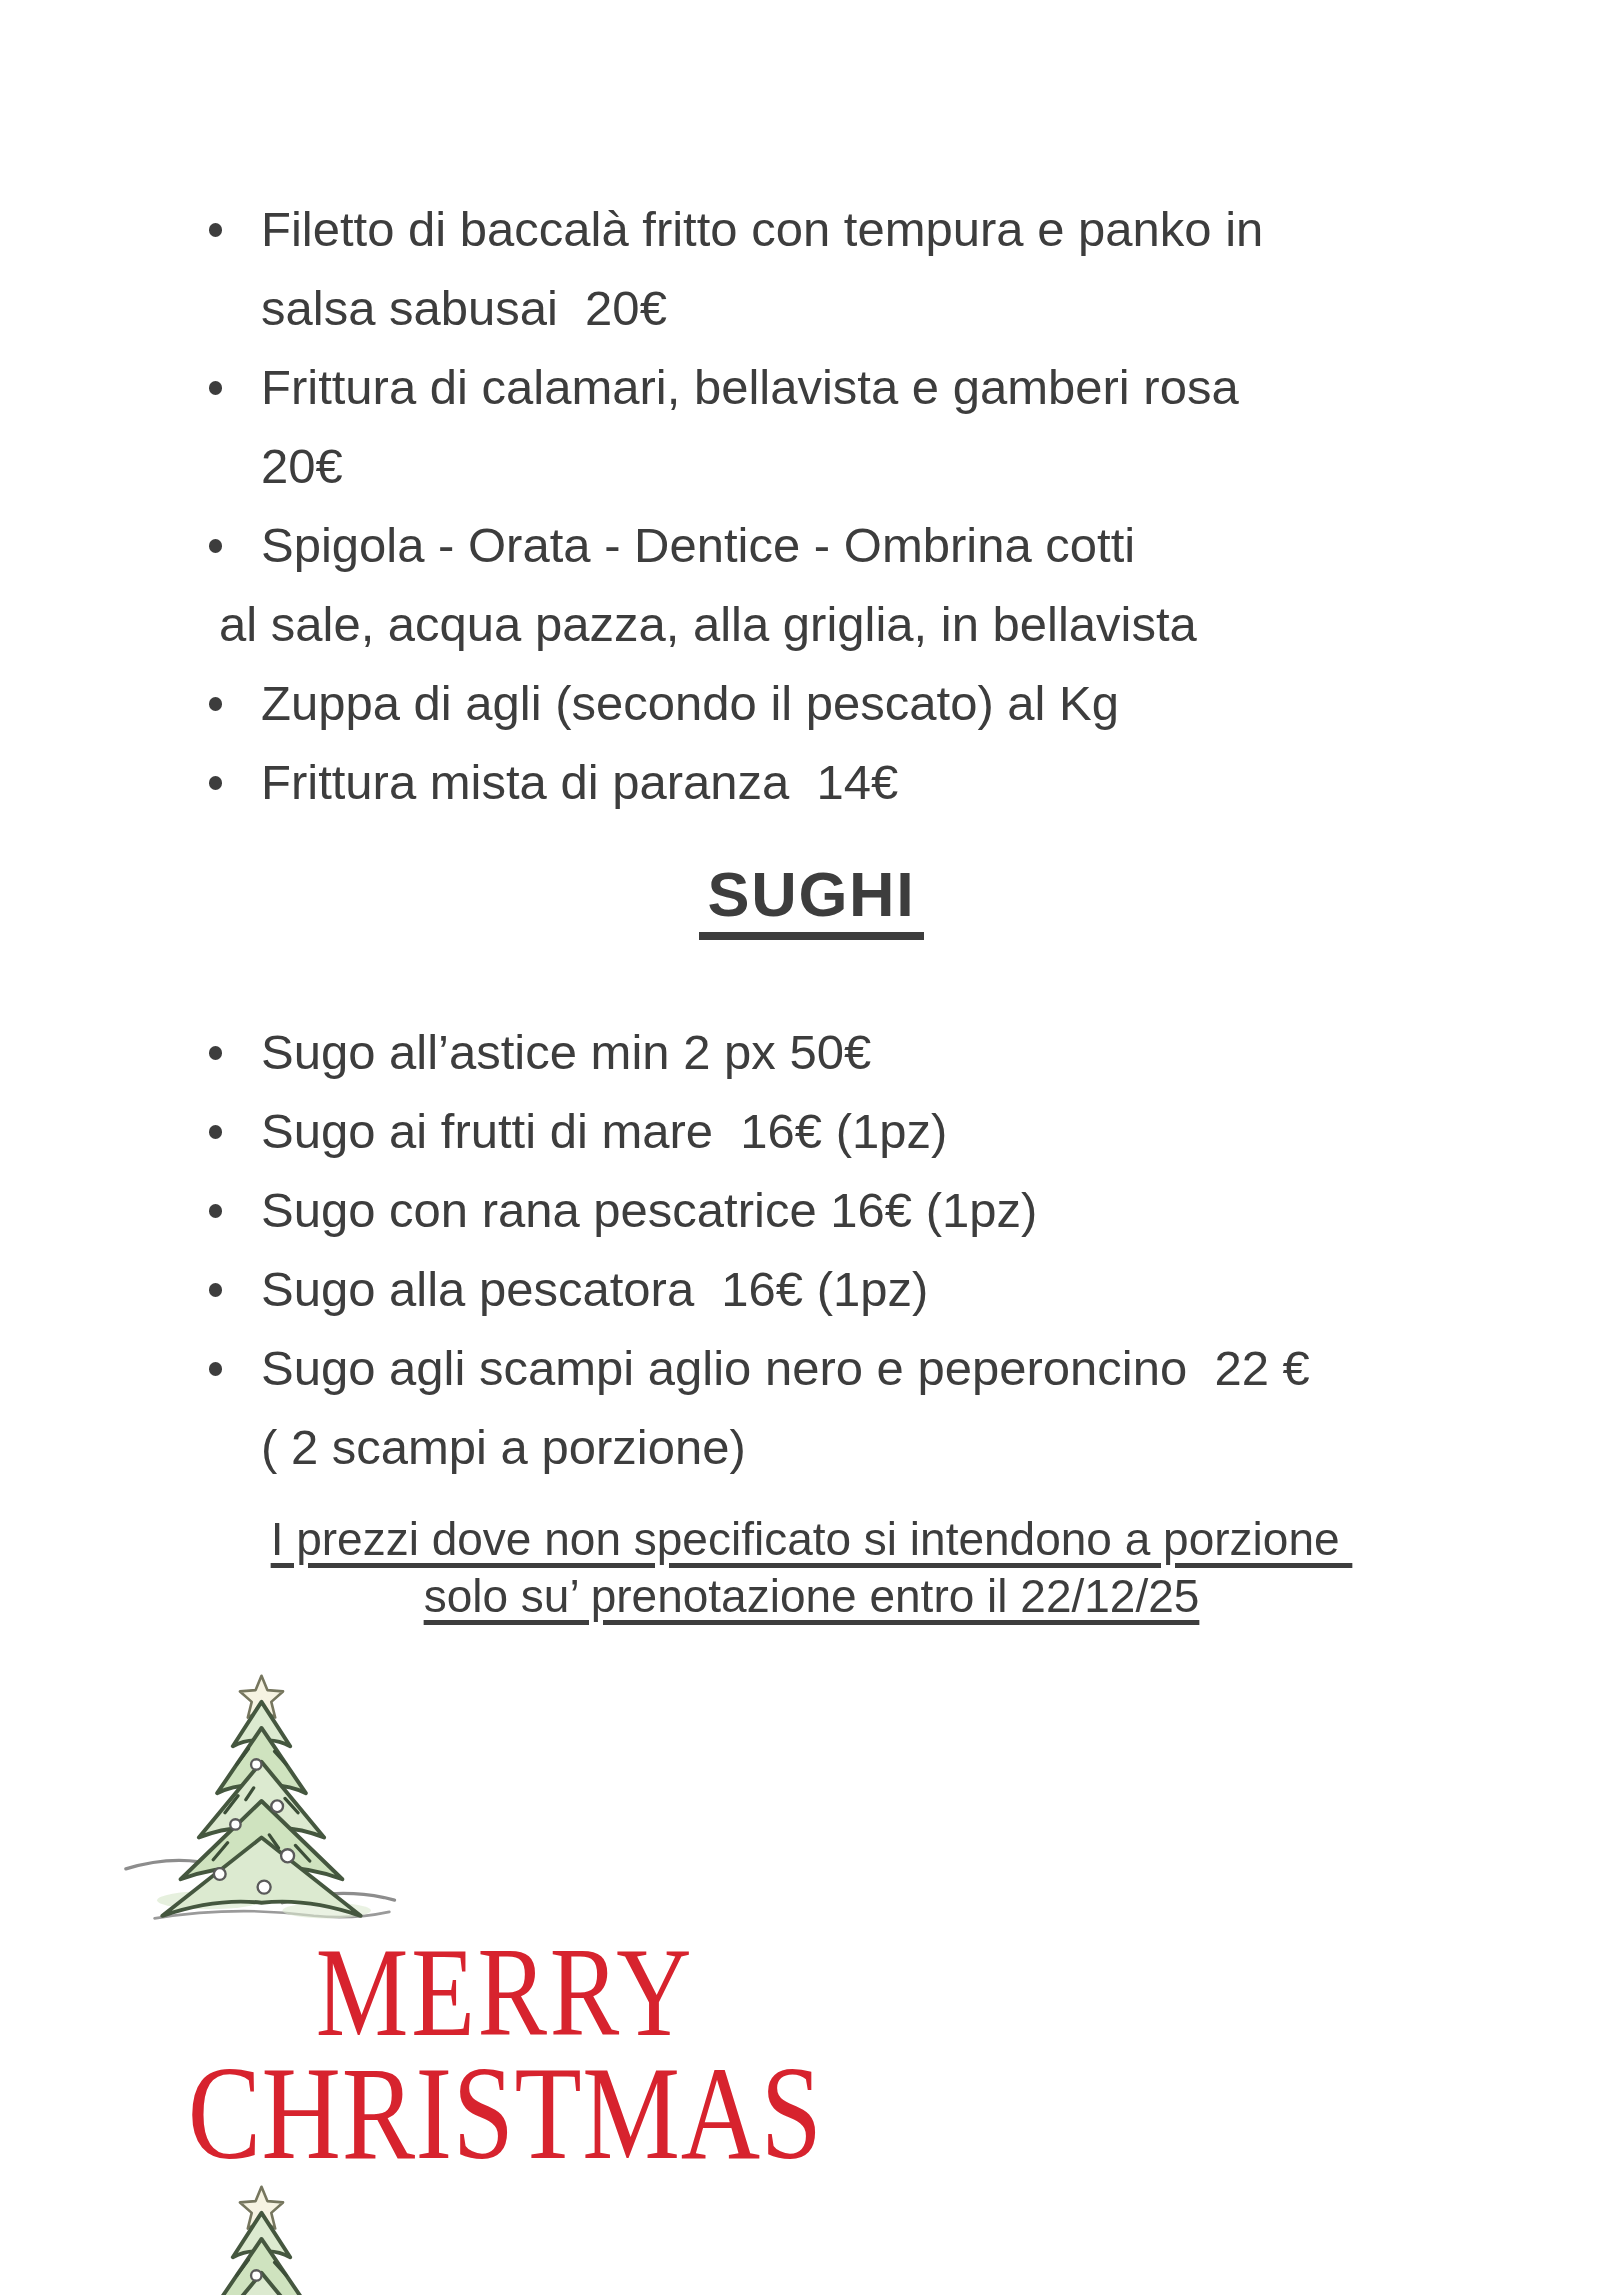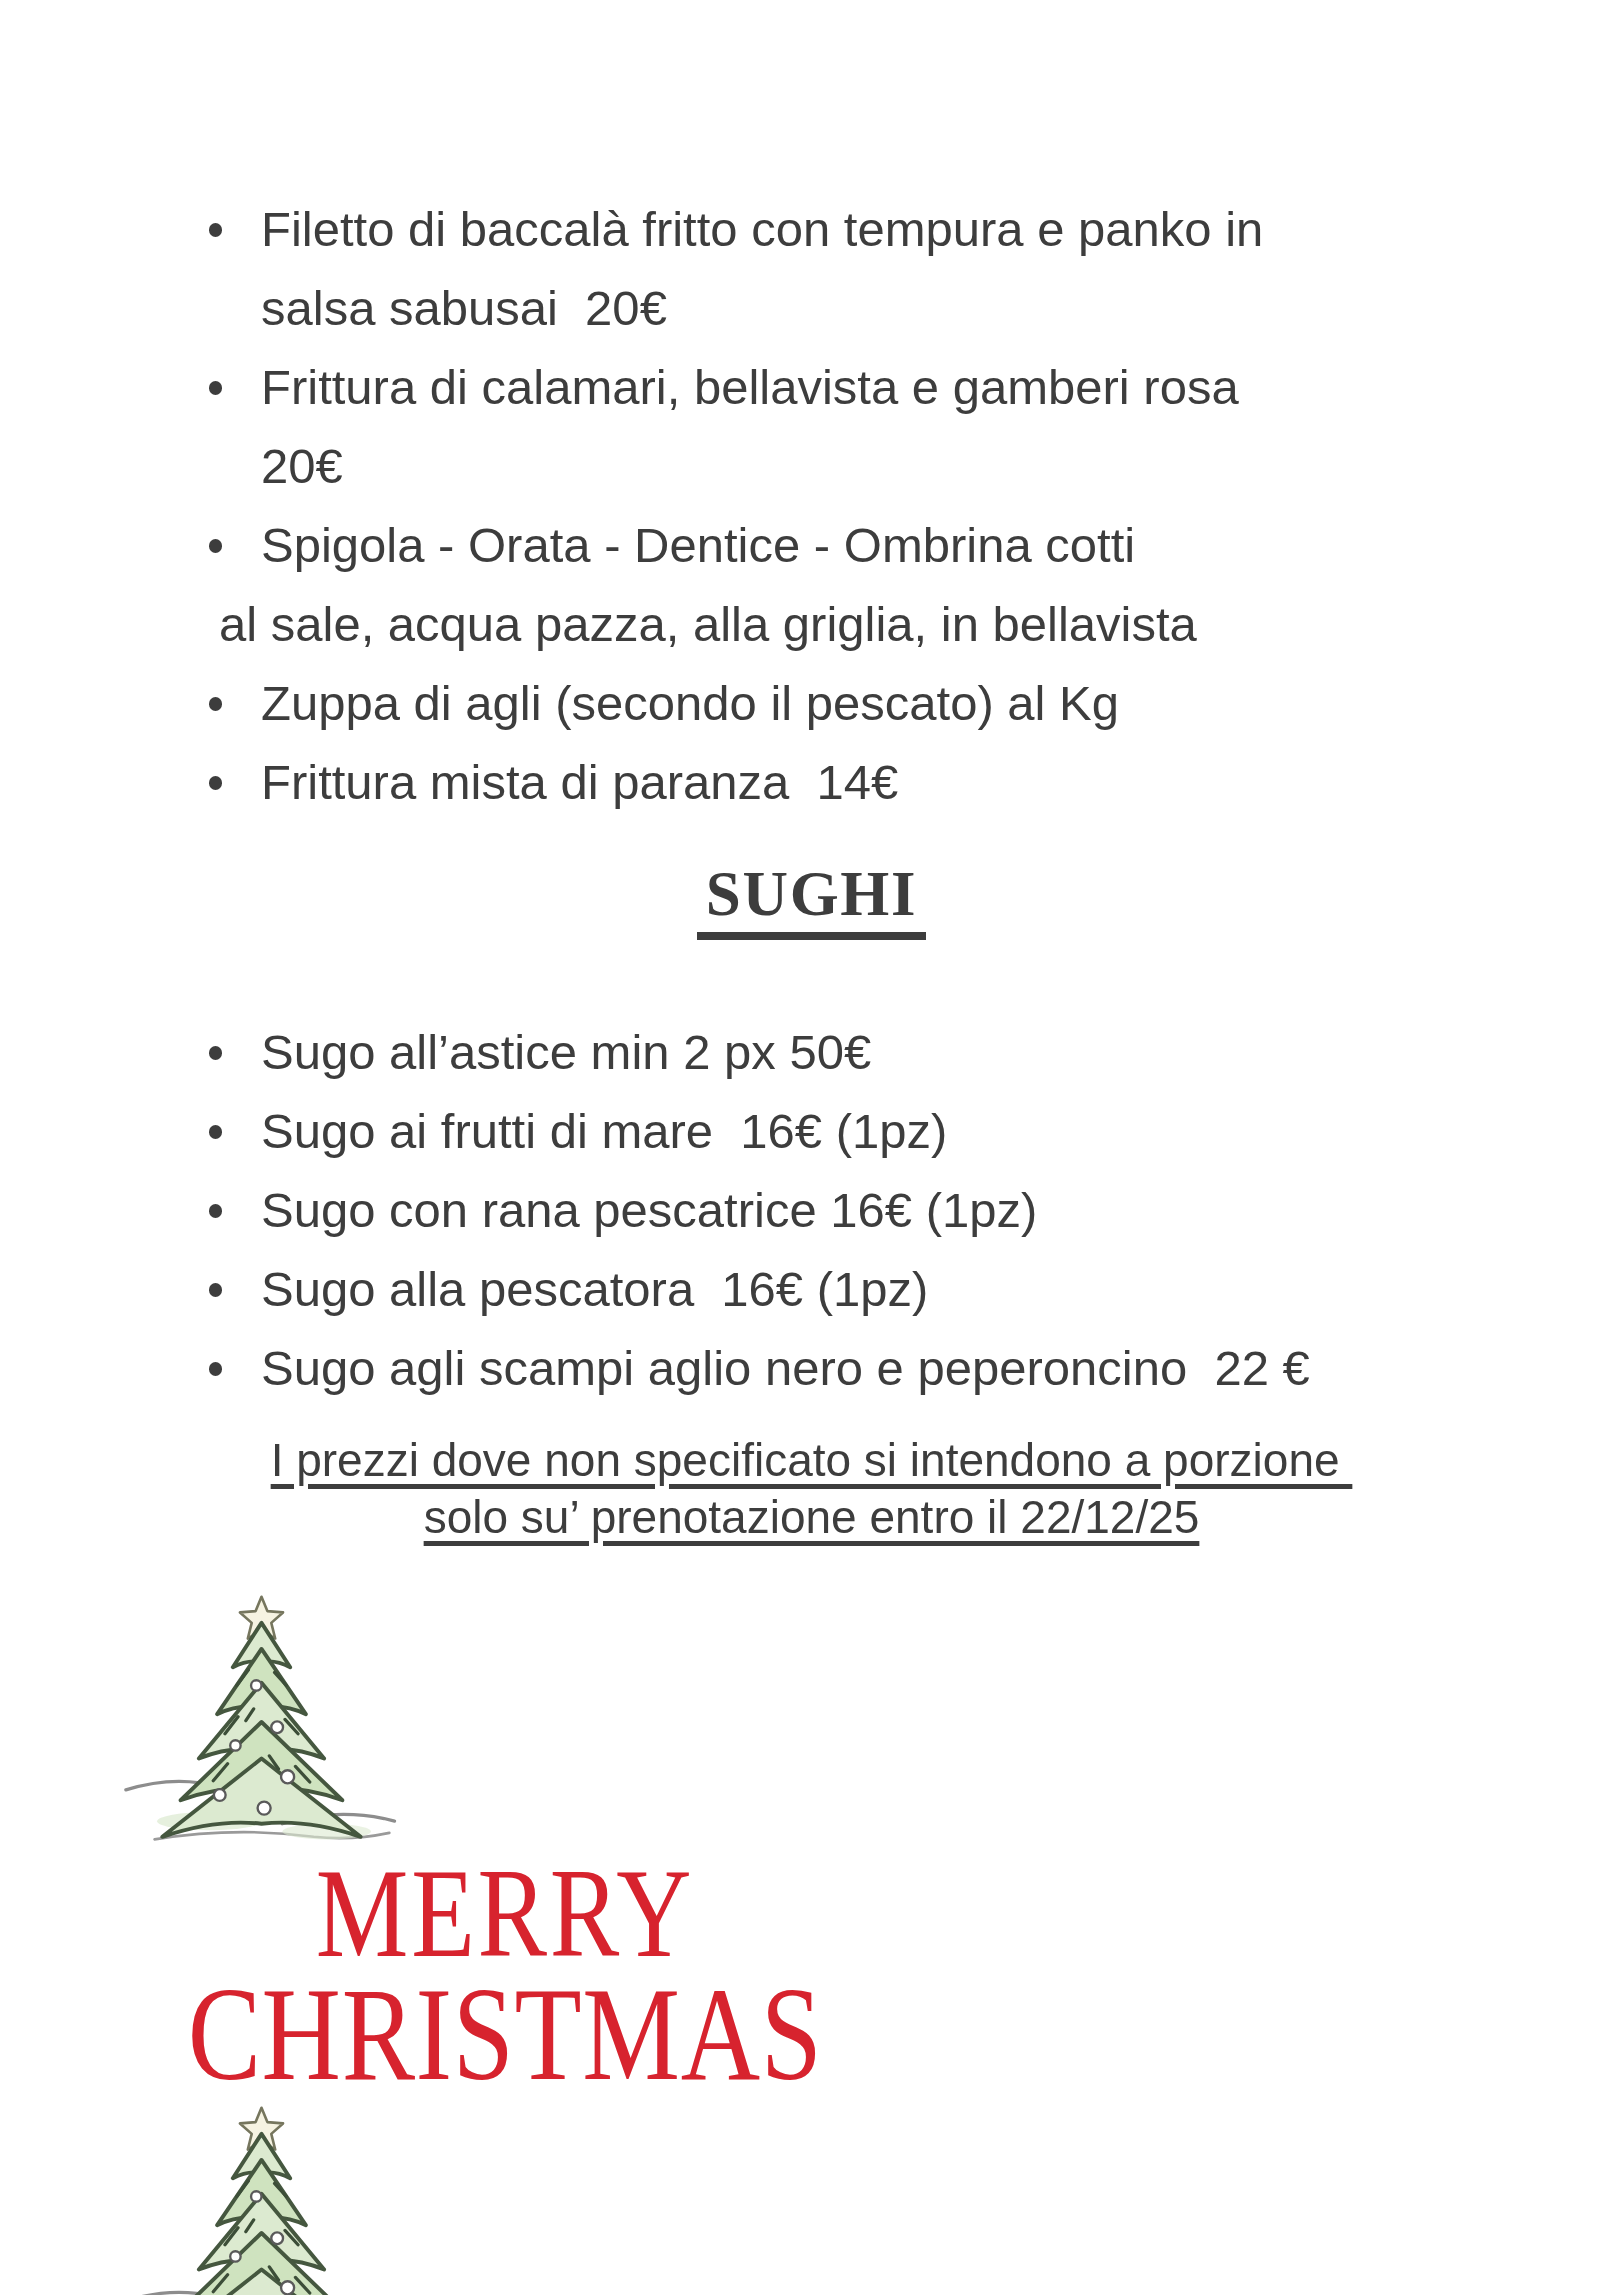--- a/index.html
+++ b/index.html
@@ -9,21 +9,21 @@
     overflow:hidden;
   }
   .page{padding-top:190px;}
 
   .section-title{text-align:center;margin:0;}
   .section-title .title-text{
     display:inline-block;font-weight:bold;font-size:63px;letter-spacing:1.7px;
     border-bottom:8.5px solid #3d3d3d;padding:0 8.5px 5px 8.5px;line-height:1.05;
   }
   .title-secondi{margin-bottom:61px;}
-  .title-sughi{margin-top:39px;margin-bottom:73px;font-family:Liberation Serif, serif;}
+  .title-sughi{margin-top:39px;margin-bottom:73px;}
 
   ul.menu-list{margin:0 68px 0 207px;padding:0;list-style:none;
     font-size:49px;line-height:79px;}
   ul.menu-list li{position:relative;padding-left:54px;margin:0;}
   .bullet{
     position:absolute;left:1.7px;top:33px;width:13.5px;height:13.5px;border-radius:50%;
     background:#3d3d3d;
   }
   .line{white-space:pre-wrap;}
   .outdent{margin-left:-42px;}
@@ -127,20 +127,21 @@
       <span class="bullet"></span>
       <div class="line">Sugo con rana pescatrice 16€ (1pz)</div>
     </li>
     <li>
       <span class="bullet"></span>
       <div class="line">Sugo alla pescatora  16€ (1pz)</div>
     </li>
     <li>
       <span class="bullet"></span>
       <div class="line">Sugo agli scampi aglio nero e peperoncino  22 €</div>
+      <div class="line">( 2 scampi a porzione)</div>
     </li>
   </ul>
 
   <div class="note">
     <div><span class="note-line">I prezzi dove non specificato si intendono a porzione </span></div>
     <div><span class="note-line">solo su’ prenotazione entro il 22/12/25</span></div>
   </div>
 
   <div class="footer-row">
     <svg class="tree" viewBox="0 0 220 200">

